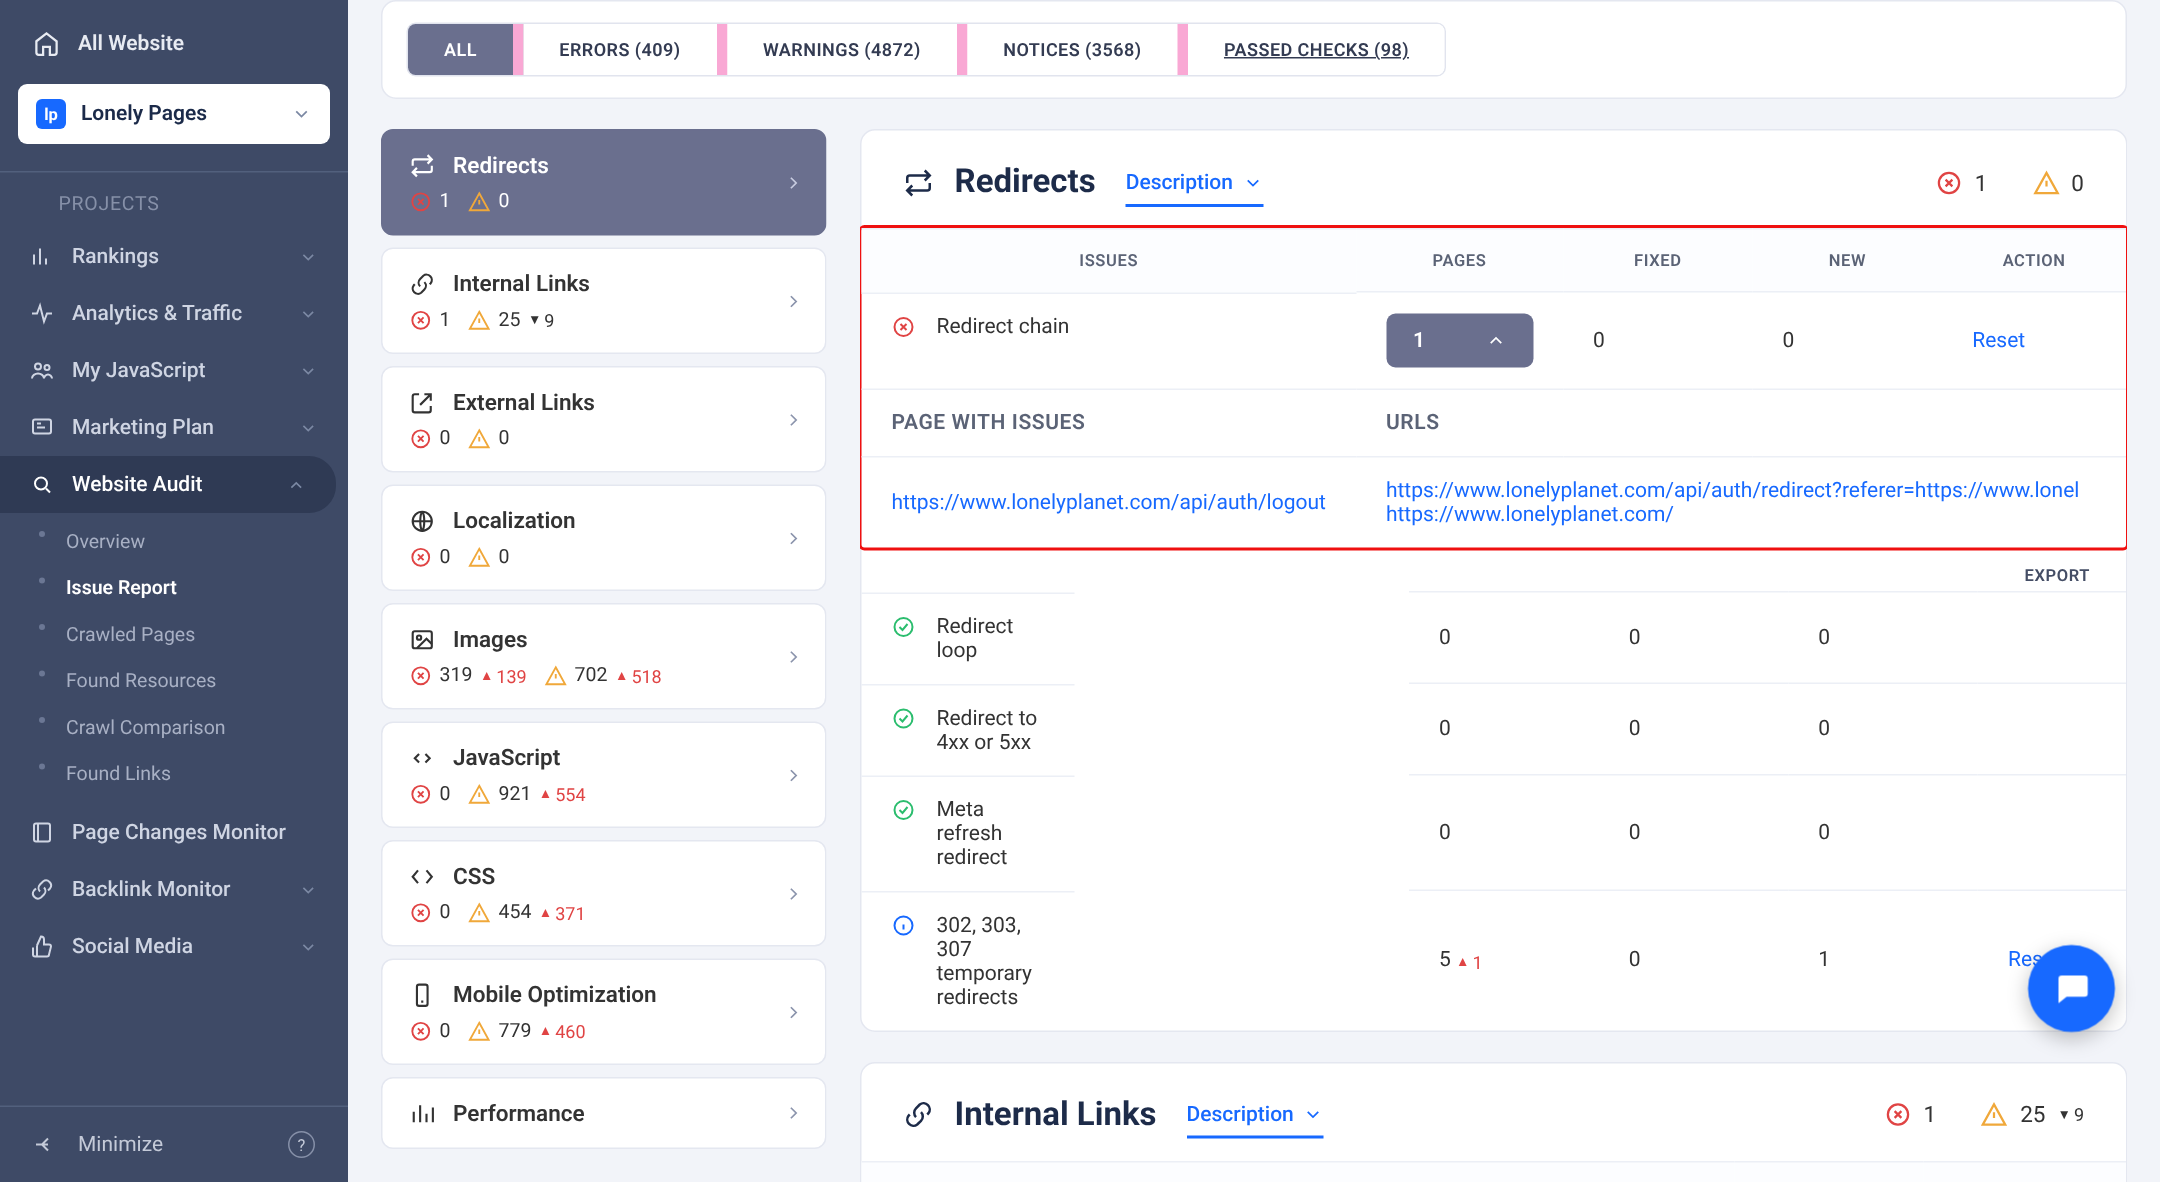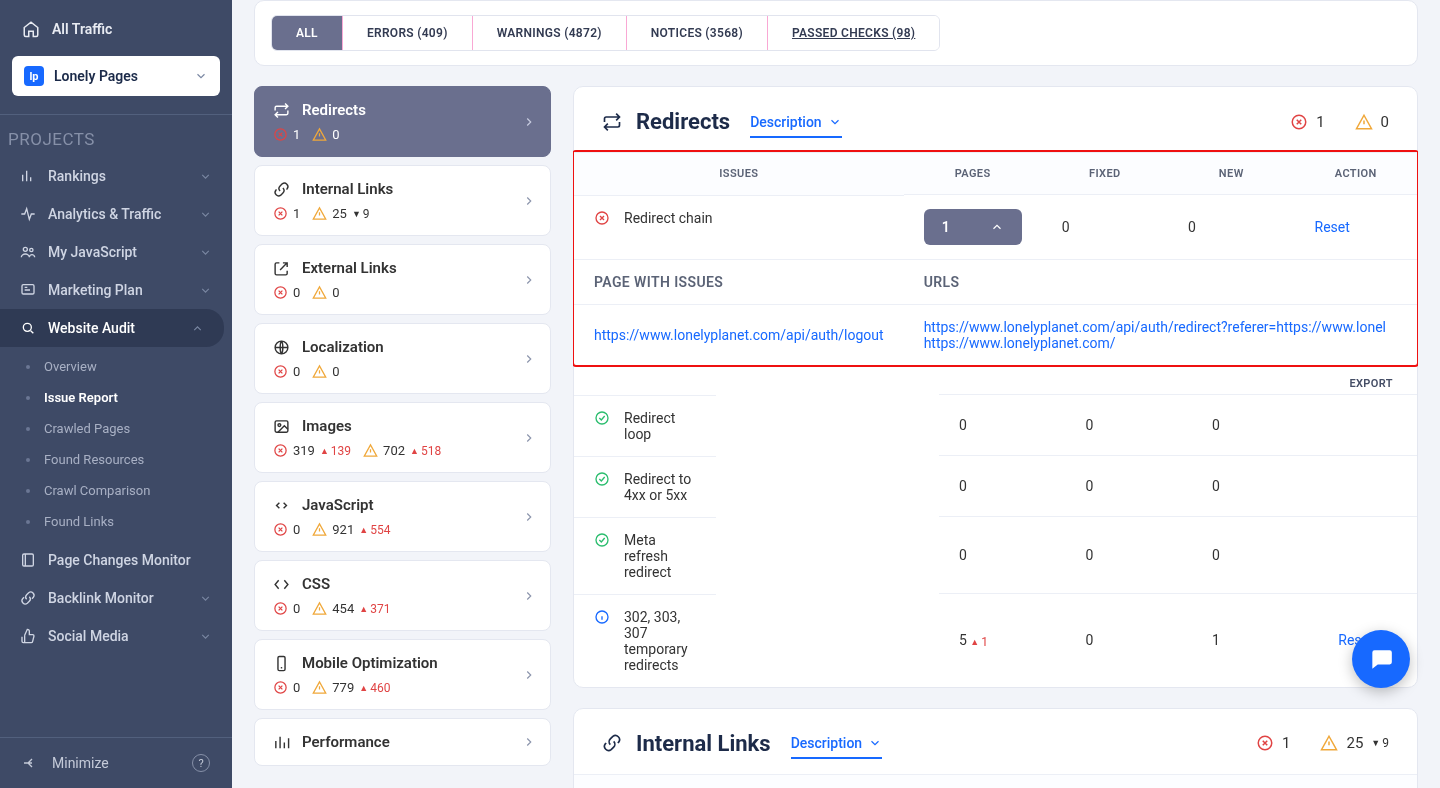--- a/index.html
+++ b/index.html
@@ -7,39 +7,39 @@
 svg { display: block; }
 
 
 .sidebar { width: 232px; background: #3e4a66; color: #c4cad8; display: flex; flex-direction: column; height: 100%; flex-shrink: 0; }
 .sidebar-top { padding: 12px 12px 0; }
 .all-projects { display: flex; align-items: center; gap: 12px; padding: 8px 10px; color: #e8ebf2; font-weight: 600; cursor: pointer; }
 .project-select { background: #fff; border-radius: 6px; padding: 10px 12px; display: flex; align-items: center; gap: 10px; margin-top: 10px; color: #1b2a49; font-weight: 600; cursor: pointer; }
 .project-select .badge-lp { width: 20px; height: 20px; background: #1769ff; color: #fff; border-radius: 4px; font-size: 11px; font-weight: 700; display: flex; align-items: center; justify-content: center; }
 .project-select .chev { margin-left: auto; color: #7b88a3; }
 .sidebar hr { border: none; border-top: 1px solid #52607d; margin: 18px 0 14px; }
-.section-label { font-size: 17px; letter-spacing: 0.5px; color: #8690a8; padding: 0 8px 8px; }
+.section-label { font-size: 13px; letter-spacing: 0.5px; color: #8690a8; padding: 0 39px 8px; }
 .nav { list-style: none; }
 .nav-item { display: flex; align-items: center; gap: 12px; padding: 11px 20px; color: #cfd5e3; cursor: pointer; position: relative; font-weight: 500; }
 .nav-item .chev { margin-left: auto; color: #7b88a3; }
 .nav-item.active-group { background: #2f3a54; border-radius: 0 18px 18px 0; margin-right: 8px; color: #fff; }
 .subnav { list-style: none; padding: 4px 0; }
-.subnav-item { display: flex; align-items: center; gap: 12px; padding: 8px 20px 8px 44px; color: #a8b0c4; cursor: pointer; font-size: 13px; position: relative; }
+.subnav-item { display: flex; gap: 12px; padding: 8px 20px 8px 44px; color: #a8b0c4; cursor: pointer; font-size: 13px; position: relative; }
 .subnav-item::before { content: ""; width: 4px; height: 4px; background: #6b7794; border-radius: 50%; position: absolute; left: 26px; }
 .subnav-item.active { color: #fff; font-weight: 600; }
 .sidebar-bottom { margin-top: auto; border-top: 1px solid #52607d; }
 .minimize { display: flex; align-items: center; gap: 14px; padding: 16px 22px; cursor: pointer; }
 .minimize .help { margin-left: auto; width: 18px; height: 18px; border: 1.5px solid #8690a8; border-radius: 50%; display: flex; align-items: center; justify-content: center; font-size: 11px; }
 
 
 .main { flex: 1; height: 100%; overflow: hidden; display: flex; flex-direction: column; }
 .filter-bar-wrap { padding: 0 22px 0 22px; }
 .filter-bar { background: #fff; border: 1px solid #e4e7f0; border-radius: 10px; padding: 14px 16px; margin-bottom: 20px; }
 .tabs { display: flex; border: 1px solid #e1e4ee; border-radius: 6px; overflow: hidden; width: max-content; }
-.tab { padding: 10px 24px; font-size: 12px; font-weight: 600; color: #333b52; letter-spacing: 0.3px; cursor: pointer; border-right: 1px solid #f9a8d4; background: #fff; }
+.tab { padding: 10px 24px; font-size: 12px; font-weight: 600; color: #333b52; letter-spacing: 0.3px; cursor: pointer; border-right: 7px solid #f9a8d4; background: #fff; }
 .tab:last-child { border-right: none; text-decoration: underline; }
 .tab.active { background: #6a6f8e; color: #fff; }
 
 .content-row { display: flex; gap: 22px; padding: 0 22px; flex: 1; overflow: hidden; }
 
 
 .cat-list { width: 297px; flex-shrink: 0; overflow-y: auto; }
 .cat-card { background: #fff; border: 1px solid #e4e7f0; border-radius: 8px; margin-bottom: 8px; padding: 14px 18px; position: relative; cursor: pointer; }
 .cat-card.active { background: #6a6f8e; color: #fff; border-color: #6a6f8e; }
 .cat-title { display: flex; align-items: center; gap: 12px; font-weight: 600; font-size: 15px; }
@@ -89,21 +89,21 @@
 <body>
 
 <aside class="sidebar">
   <div class="sidebar-top">
     <div class="all-projects">
       <span class="ico">
         <svg width="18" height="18" viewBox="0 0 24 24" fill="none" stroke="currentColor" stroke-width="2">
             <path d="M3 10l9-7 9 7v10a2 2 0 0 1-2 2h-4v-7h-6v7H5a2 2 0 0 1-2-2z"></path>
           </svg>
       </span>
-      <span>All Traffic</span>
+      <span>All Website</span>
     </div>
     <div class="project-select">
       <span class="badge-lp">lp</span>
       <span>Lonely Pages</span>
       <span class="chev">
         <svg width="14" height="14" viewBox="0 0 24 24" fill="none" stroke="currentColor" stroke-width="2">
             <polyline points="6 9 12 15 18 9"></polyline>
           </svg>
       </span>
     </div>

